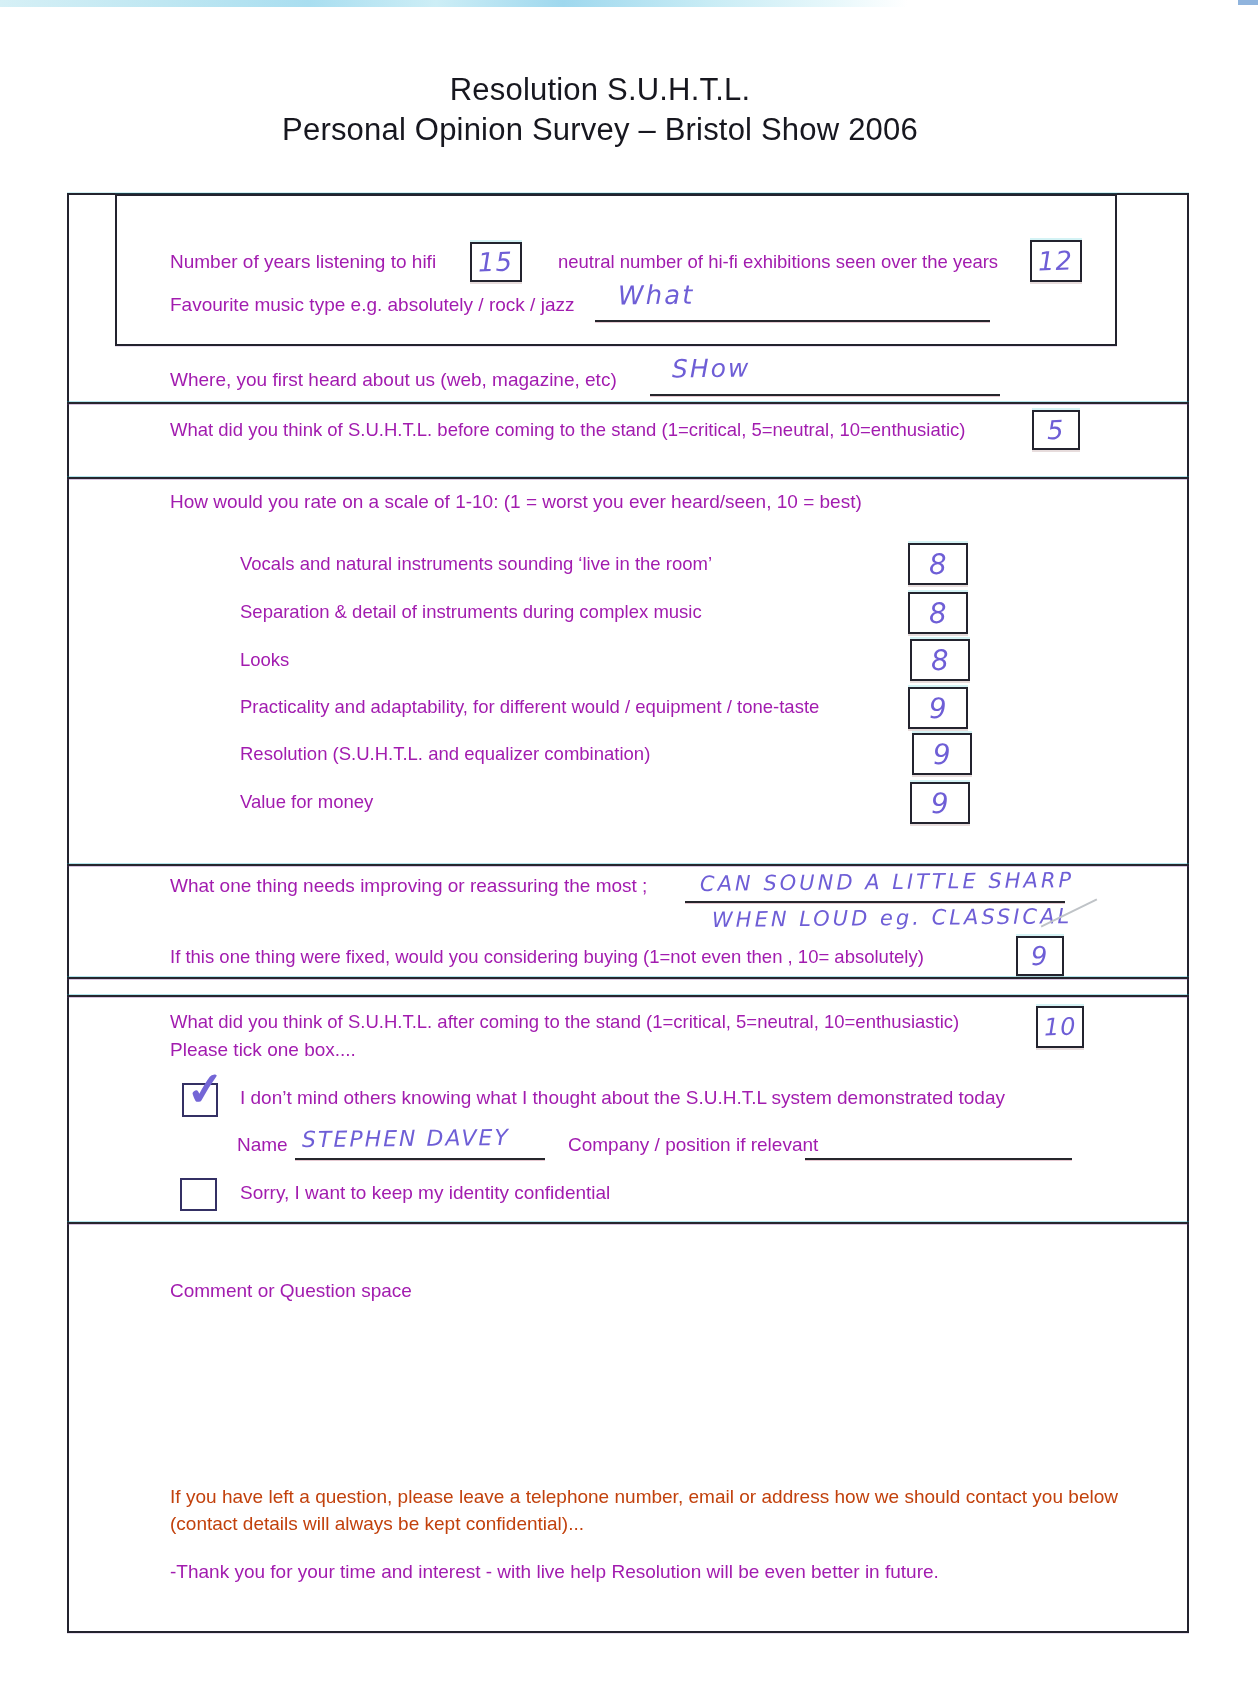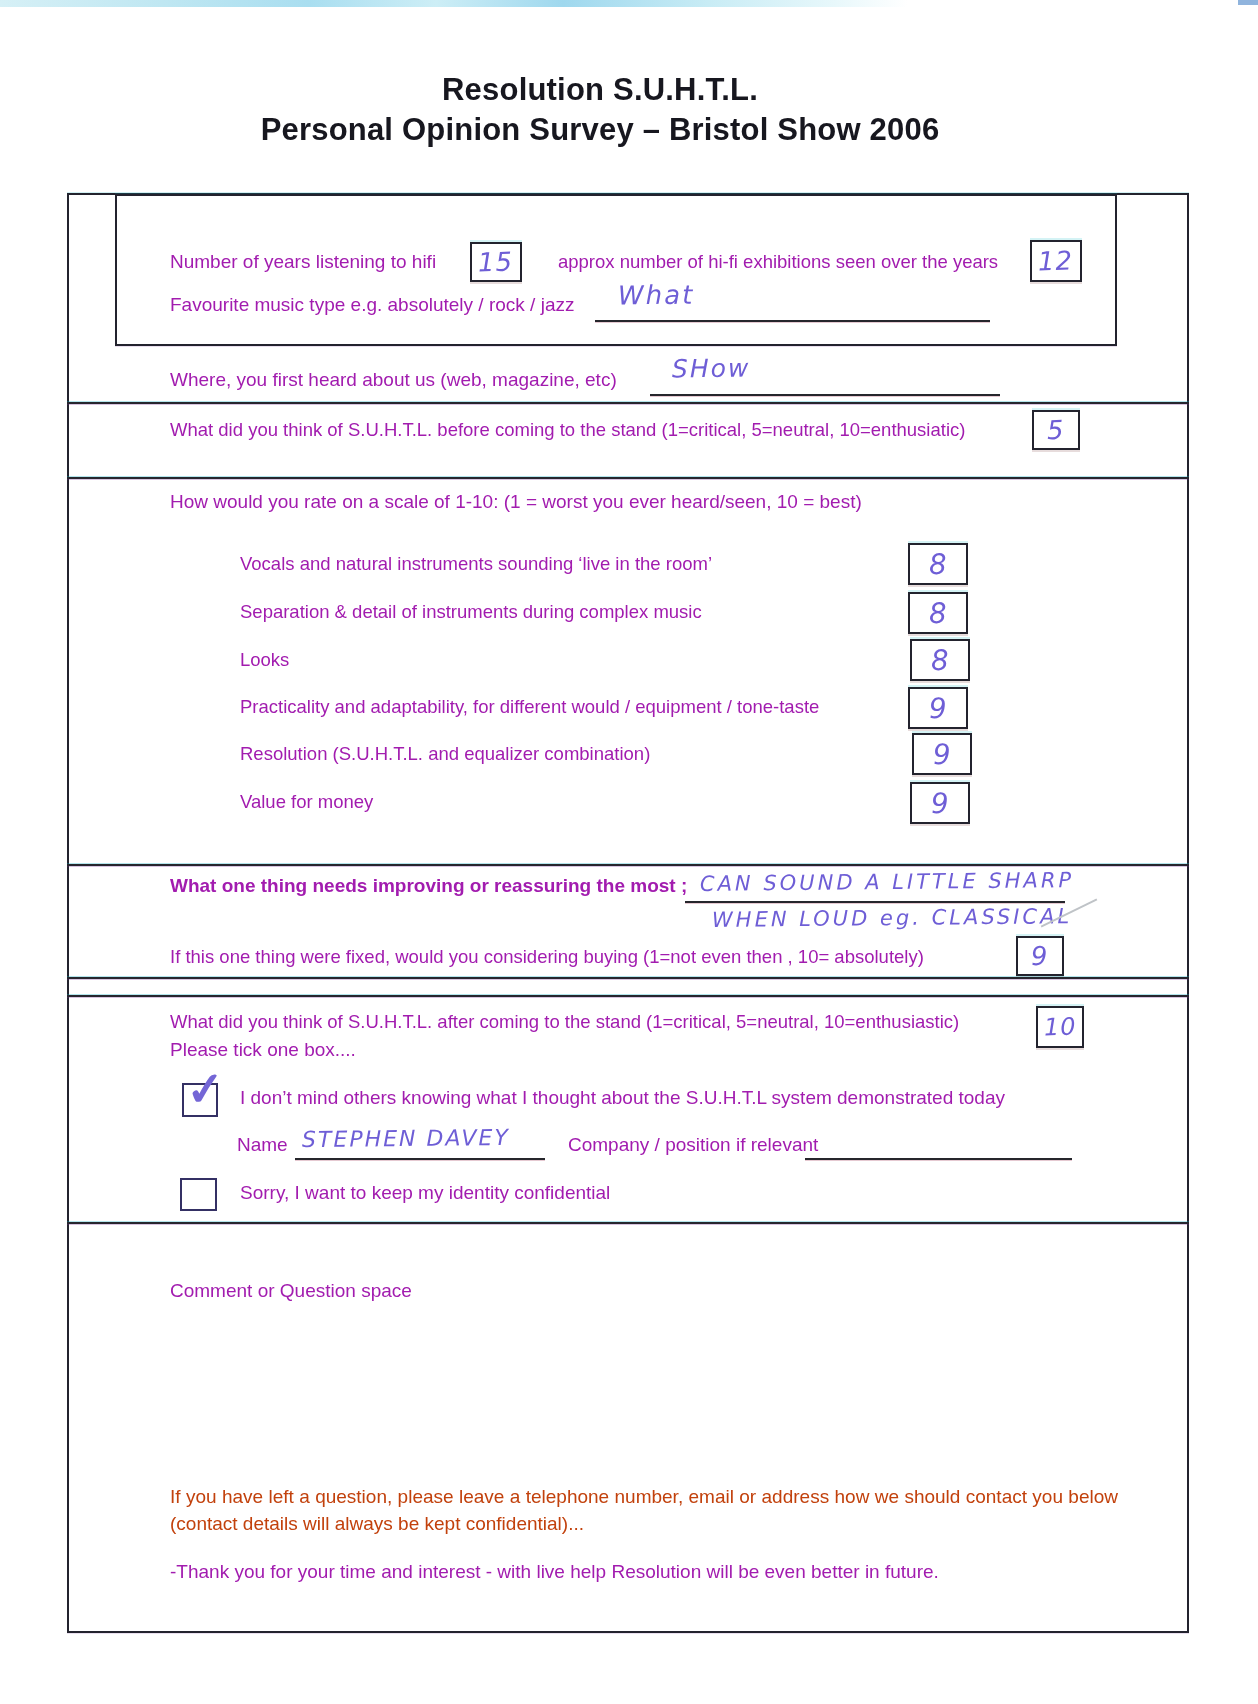--- a/index.html
+++ b/index.html
@@ -6,21 +6,21 @@
   html,body { margin:0; padding:0; }
   body {
     width:1258px; height:1704px; position:relative;
     background:#ffffff; overflow:hidden;
     font-family:"Liberation Sans", sans-serif; color:#1e1e26;
   }
   .abs { position:absolute; }
   .lbl { position:absolute; font-size:19px; line-height:24px; white-space:nowrap; color:#a21caf; }
   .lbl-long { font-size:18.5px; }
   .title { position:absolute; left:0; width:1200px; text-align:center;
-           font-weight:bold; font-size:31px; color:#17171f; letter-spacing:.2px; }
+           font-weight:normal; font-size:31px; color:#17171f; letter-spacing:.2px; }
   .frame { position:absolute; border:2px solid #23232e; background:transparent;
            box-shadow:0 -1px 0 rgba(0,170,190,.18), 0 1px 0 rgba(110,40,140,.15); }
   .vbox  { position:absolute; border:2px solid #23232e; background:#fff;
            display:flex; align-items:center; justify-content:center;
            box-shadow:0 -2px 0 rgba(60,200,210,.22), 0 2px 0 rgba(120,60,60,.18); }
   .rule  { position:absolute; left:67px; width:1122px; height:2px; background:#26262e;
            box-shadow:0 -1px 0 rgba(0,170,190,.30), 0 1px 0 rgba(110,40,140,.28); }
   .blank { position:absolute; height:2px; background:#26262c;
            box-shadow:0 1px 0 rgba(150,40,70,.25); }
   .hw { font-family:"DejaVu Sans", sans-serif; font-style:italic; color:#6e5ed6; }
@@ -47,21 +47,21 @@
 
 <div class="frame" style="left:67px; top:193px; width:1122px; height:1440px;"></div>
 
 <div class="frame" style="left:115px; top:194px; width:1002px; height:152px;"></div>
 
 <div class="lbl" style="left:170px; top:250px;">Number of years listening to hifi</div>
 <div class="vbox" style="left:470px; top:242px; width:52px; height:40px;">
   <span class="hw hw-val">15</span>
 </div>
 
-<div class="lbl lbl-long" style="left:558px; top:250px;">approx number of hi-fi exhibitions seen over the years</div>
+<div class="lbl lbl-long" style="left:558px; top:250px;">neutral number of hi-fi exhibitions seen over the years</div>
 <div class="vbox" style="left:1030px; top:240px; width:52px; height:42px;">
   <span class="hw hw-val">12</span>
 </div>
 
 <div class="lbl" style="left:170px; top:293px;">Favourite music type e.g. absolutely / rock / jazz</div>
 <div class="blank" style="left:595px; top:320px; width:395px;"></div>
 <span class="abs hw hw-line" style="left:618px; top:280px; font-size:26px; letter-spacing:2px;">What</span>
 
 <div class="lbl" style="left:170px; top:368px;">Where, you first heard about us (web, magazine, etc)</div>
 <div class="blank" style="left:650px; top:394px; width:350px;"></div>
@@ -103,21 +103,21 @@
   <span class="hw hw-val" style="font-size:28px;">9</span>
 </div>
 
 <div class="lbl lbl-long" style="left:240px; top:790px;">Value for money</div>
 <div class="vbox" style="left:910px; top:782px; width:60px; height:42px;">
   <span class="hw hw-val" style="font-size:28px;">9</span>
 </div>
 
 <div class="rule" style="top:864px;"></div>
 
-<div class="lbl" style="left:170px; top:874px;font-weight:bold;">What one thing needs improving or reassuring the most ;</div>
+<div class="lbl" style="left:170px; top:874px;">What one thing needs improving or reassuring the most ;</div>
 <div class="blank" style="left:685px; top:901px; width:380px;"></div>
 <span class="hw hw-line" style="left:700px; top:870px;">CAN SOUND A LITTLE SHARP</span>
 <span class="hw hw-line" style="left:712px; top:906px;">WHEN LOUD eg. CLASSICAL</span>
 <div class="pencil"></div>
 
 <div class="lbl lbl-long" style="left:170px; top:945px;">If this one thing were fixed, would you considering buying  (1=not even then , 10= absolutely)</div>
 <div class="vbox" style="left:1016px; top:936px; width:48px; height:40px;">
   <span class="hw hw-val">9</span>
 </div>
 

